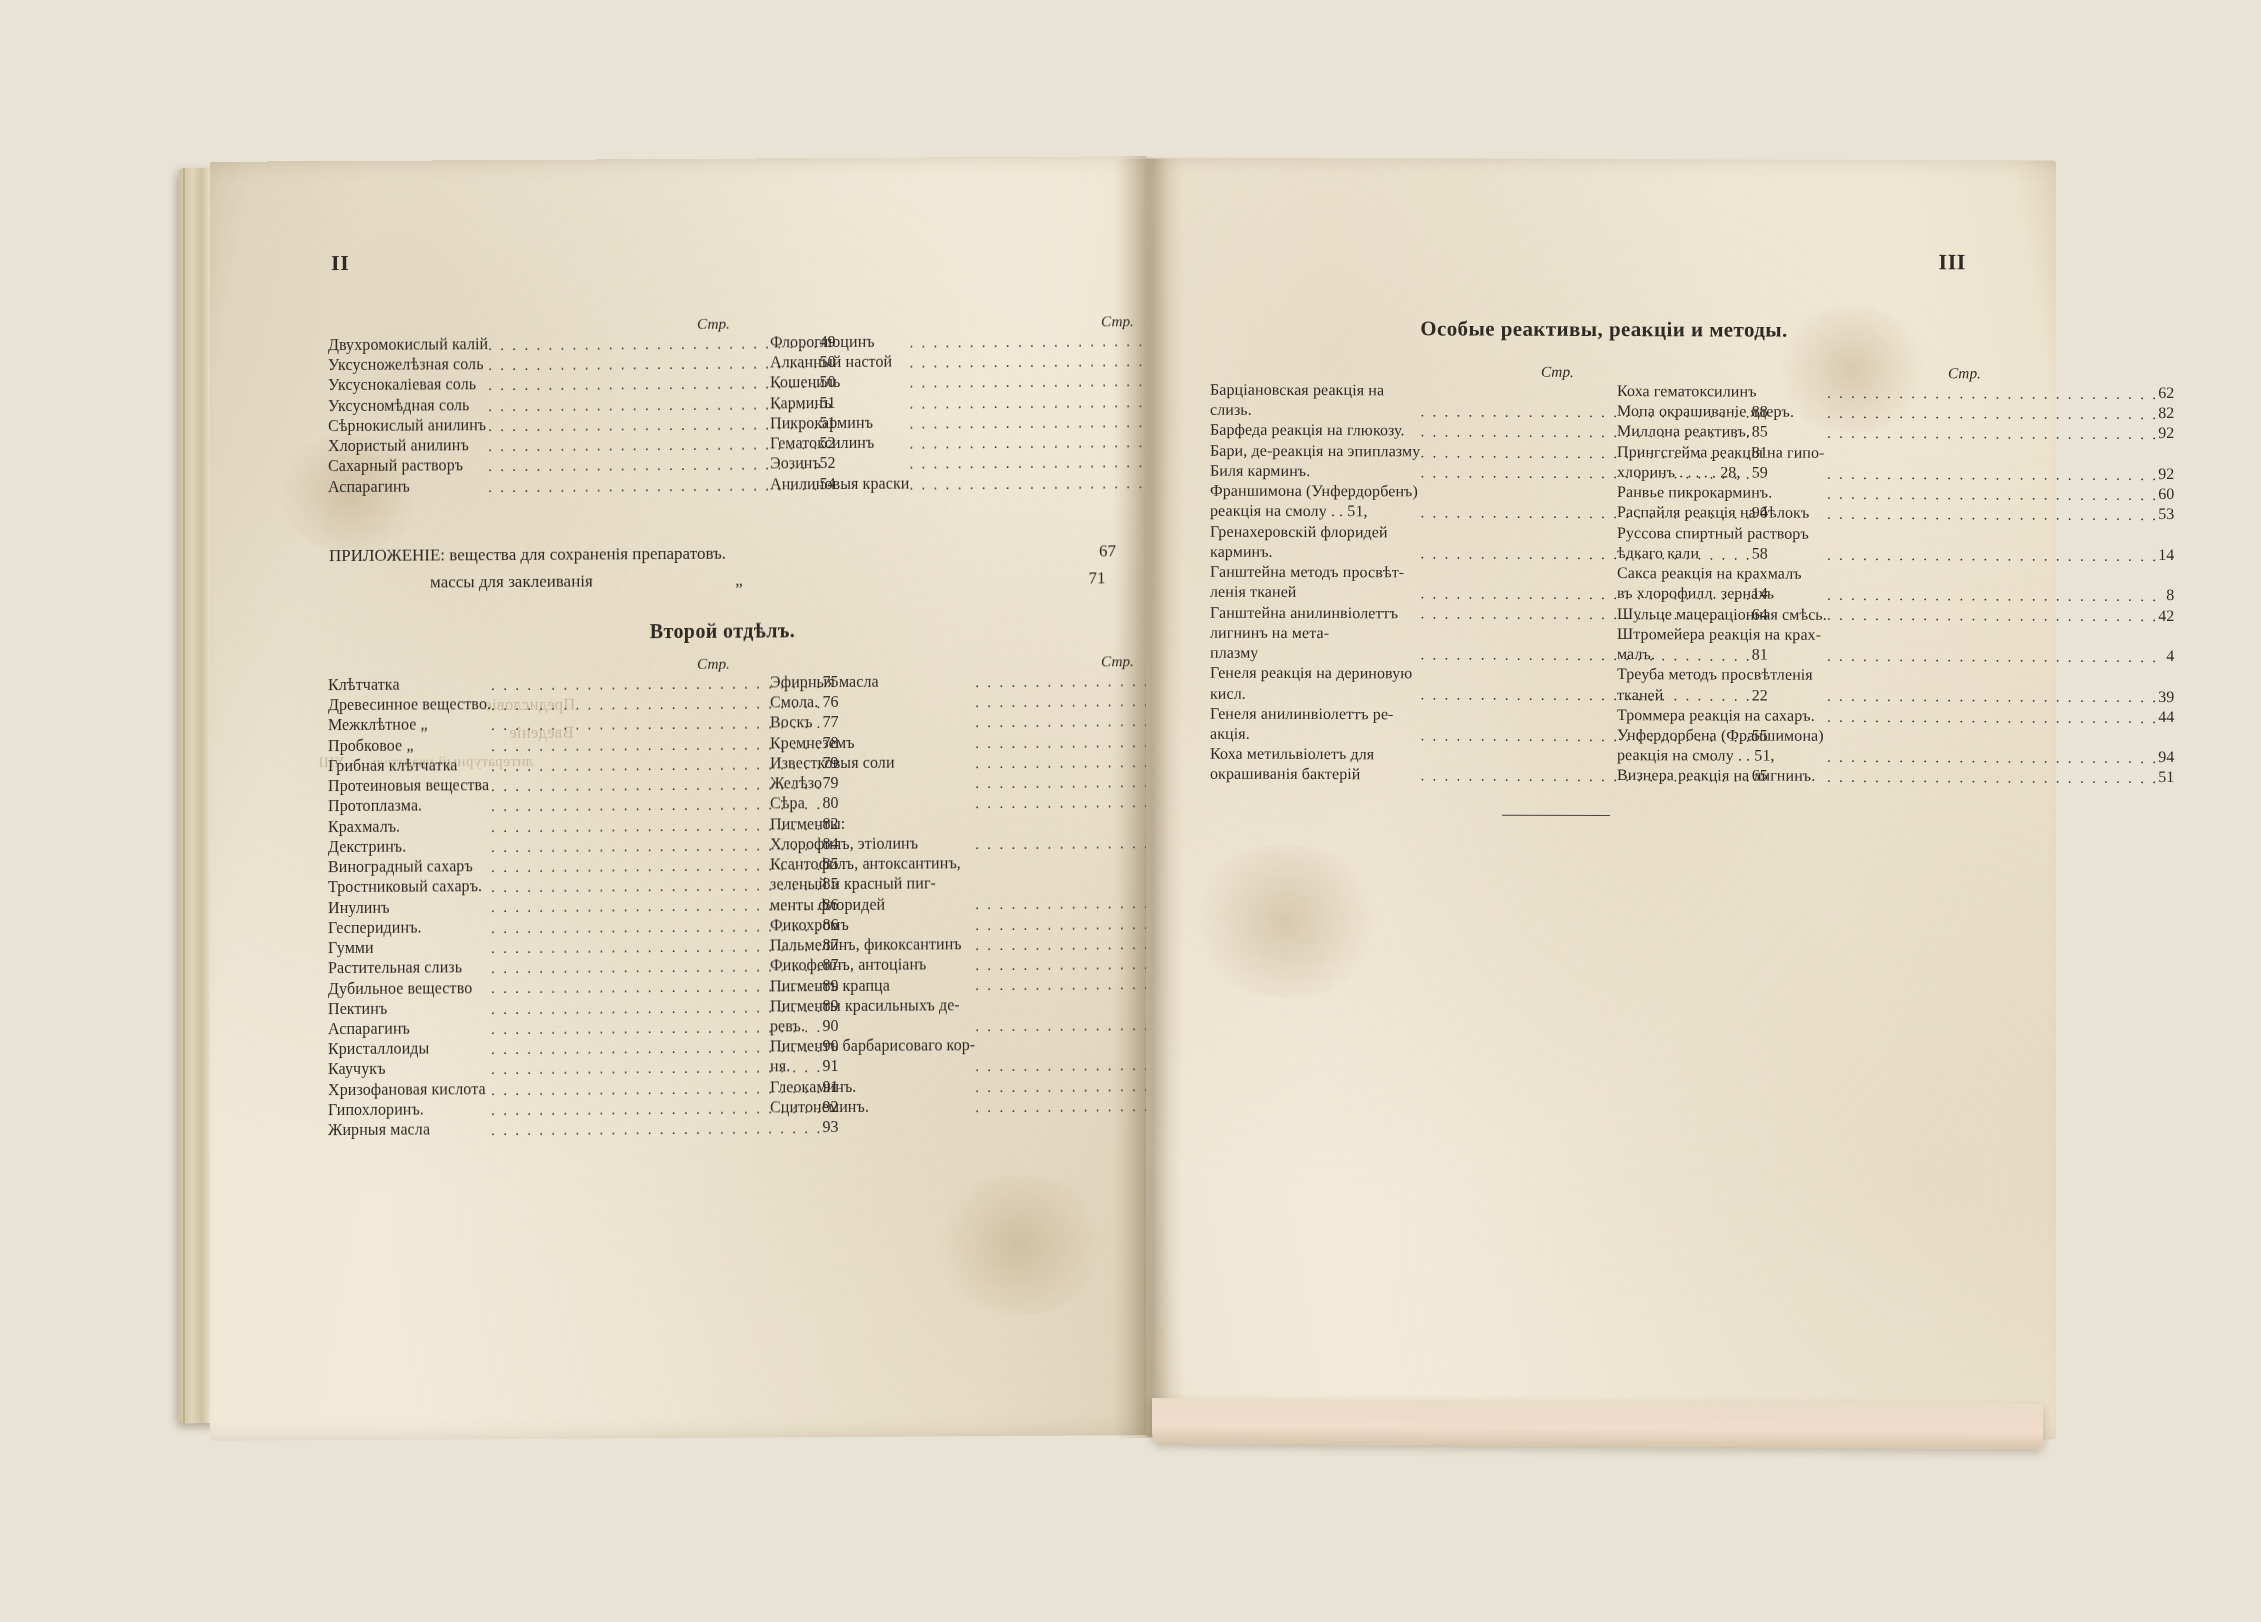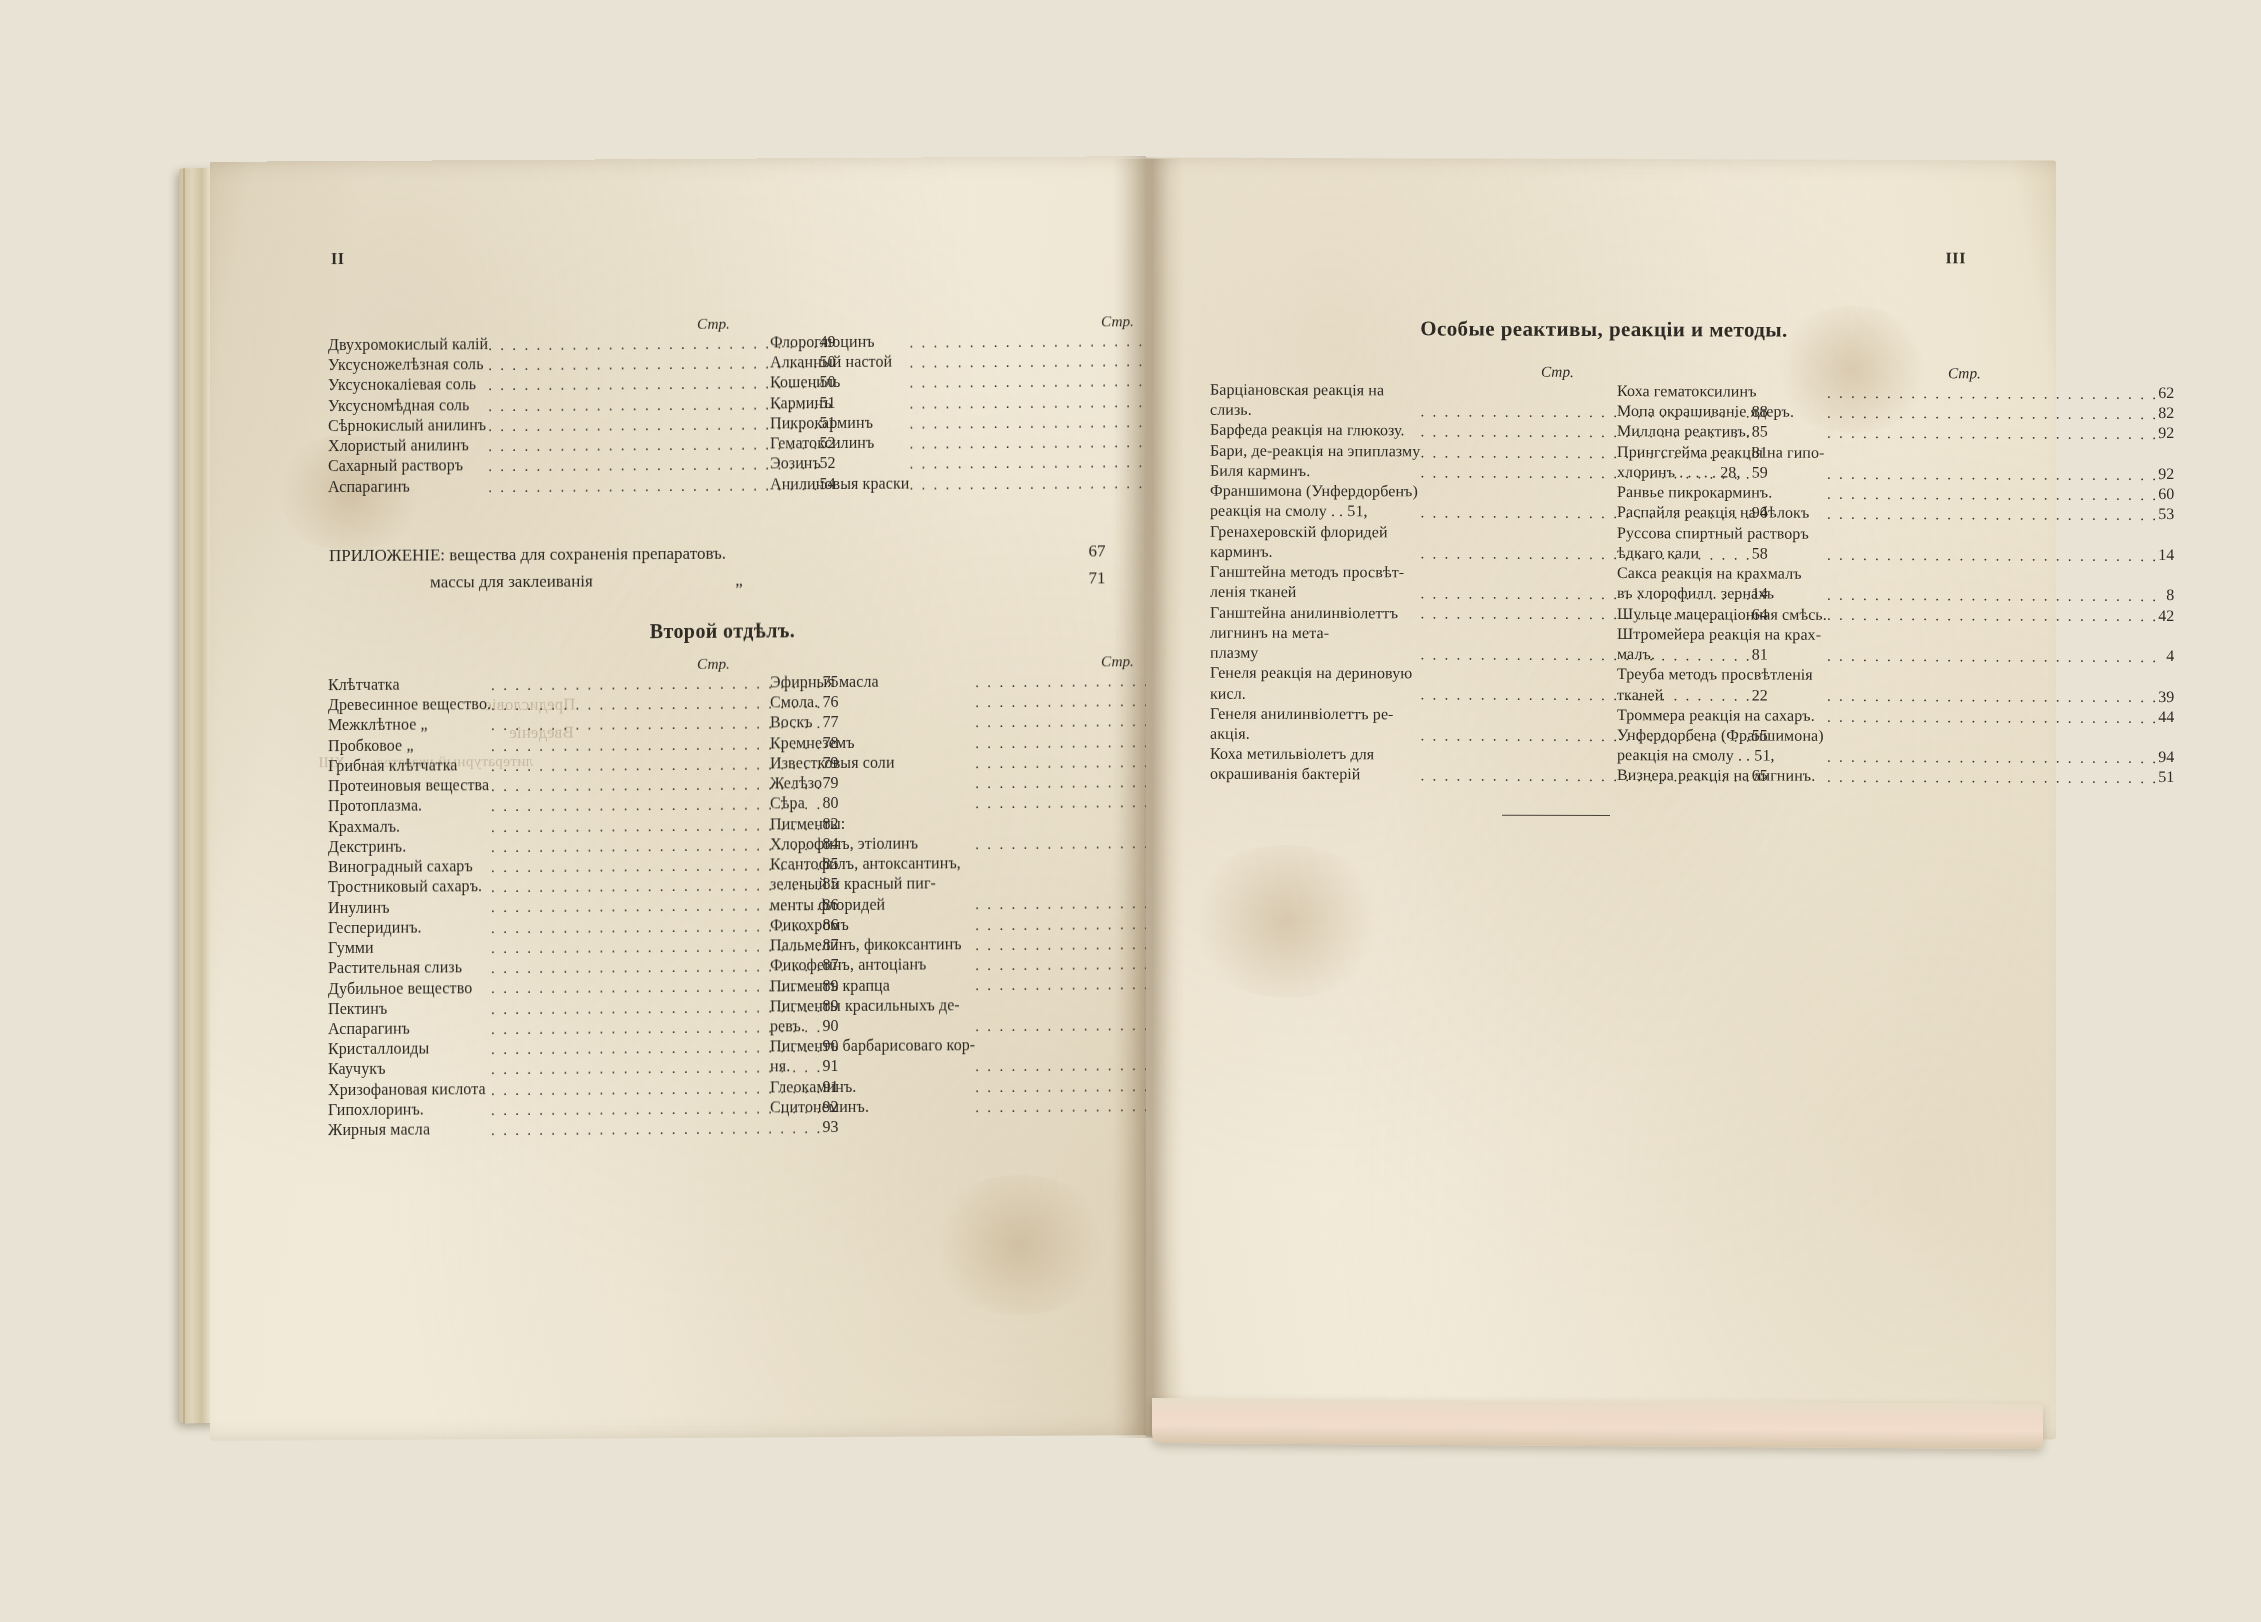--- a/index.html
+++ b/index.html
@@ -67,21 +67,21 @@
       radial-gradient(ellipse at 55% 45%, rgba(200,180,140,.10), rgba(0,0,0,0) 60%);
     mix-blend-mode:multiply;
   }
   
   .content{
     position:absolute;inset:0;
     color:#2e2a24;
   }
   .folio{
     position:absolute;
-    font-size:16px;font-weight:bold;letter-spacing:0.6px;
+    font-size:22px;font-weight:bold;letter-spacing:0.6px;
   }
   #folio-left{left:121px;top:89px;}
   #folio-right{right:90px;top:89px;}
 
   .colhead{
     font-style:italic;font-size:15.3px;text-align:right;
     padding-right:5.1px;
   }
   table.toc{
     border-collapse:collapse;
@@ -250,21 +250,21 @@
       </div>
 
       <div class="appendix" style="position:absolute;left:118px;top:382px;width:789px;">
         <table style="width:100%;border-collapse:collapse;font-size:17px;">
           <tbody>
               <tr>
             <td style="white-space:nowrap;padding-right:3.8px;">
               <span>ПРИЛОЖЕНІЕ:</span>
               <span>вещества для сохраненія препаратовъ.</span>
             </td>
-            <td style="text-align:center;width:38px;">67</td>
+            <td style="text-align:right;width:38px;">67</td>
           </tr>
           <tr>
             <td style="padding-left:102px;padding-top:2.5px;">
               <span>массы для заклеиванія</span>
               <span style="display:inline-block;width:134px;"></span>
               <span>„</span>
             </td>
             <td style="text-align:center;padding-top:2.5px;">71</td>
           </tr>
         </tbody>

